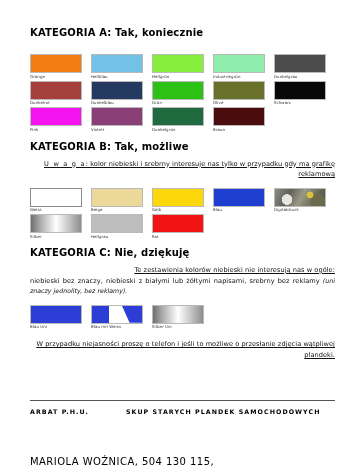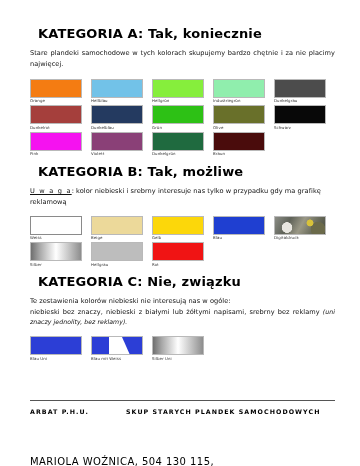--- a/index.html
+++ b/index.html
@@ -24,36 +24,36 @@
     padding: 0;
     box-sizing: border-box;
   }
   .content {
     position: absolute;
     left: 30px;
     top: 27px;
     width: 305px;
   }
   h2.cat-head {
-    font-size: 13px;
+    font-size: 10px;
     font-weight: bold;
     letter-spacing: 0.15px;
-    margin: 0 0 7px 8px;
+    margin: 0 0 7px 0;
     line-height: 1.1;
     color: #000;
   }
   p.body-text {
     font-size: 6.6px;
     line-height: 1.62;
     margin: 0;
     text-align: justify;
     color: #111;
     letter-spacing: 0.05px;
   }
-  p.body-text.nojust { text-align: left; }
+  p.body-text.nojust { text-align: right; text-decoration: underline; }
   .uwaga-line { margin-top: 0; }
   .uwaga {
     text-decoration: underline;
     letter-spacing: 1.2px;
   }
   .ital { font-style: italic; font-size: 6.2px; }
 
   
   .swatch-grid {
     display: block;
@@ -141,21 +141,20 @@
   .sp-6 { height: 6px; }
 </style>
 </head>
 <body>
 
 <div class="page">
 
   <div class="content">
 
     <h2 class="cat-head">KATEGORIA A: Tak, koniecznie</h2>
-    <p class="body-text">Stare plandeki samochodowe w tych kolorach skupujemy bardzo chętnie i za nie placimy najwięcej.</p>
 
     <div class="sp-9"></div>
 
     <div class="swatch-grid">
       <div class="swatch-row">
         <div class="swatch-cell">
           <div class="swatch" style="background:#f47c12"></div>
           <div class="swatch-label">Orange</div>
         </div>
         <div class="swatch-cell">
@@ -273,21 +272,21 @@
         </div>
         <div class="swatch-cell empty">
           <div class="swatch"></div>
           <div class="swatch-label">&nbsp;</div>
         </div>
       </div>
     </div>
 
     <div class="sp-6"></div>
 
-    <h2 class="cat-head">KATEGORIA C: Nie, związku</h2>
+    <h2 class="cat-head">KATEGORIA C: Nie, dziękuję</h2>
     <p class="body-text nojust">Te zestawienia kolorów niebieski nie interesują nas w ogóle:</p>
     <p class="body-text"><span>niebieski bez znaczy, niebieski z białymi lub żółtymi napisami, srebrny bez reklamy </span><span class="ital">(uni znaczy jednolity, bez reklamy).</span></p>
 
     <div class="sp-8"></div>
 
     <div class="swatch-grid">
       <div class="swatch-row">
         <div class="swatch-cell">
           <div class="swatch" style="background:#2c3ed6"></div>
           <div class="swatch-label">Blau Uni</div>
@@ -309,20 +308,21 @@
         </div>
         <div class="swatch-cell empty">
           <div class="swatch"></div>
           <div class="swatch-label">&nbsp;</div>
         </div>
       </div>
     </div>
 
     <div class="sp-8"></div>
 
+    <p class="body-text nojust">W przypadku niejasności proszę o telefon i jeśli to możliwe o przesłanie zdjęcia wątpliwej plandeki.</p>
 
   </div>
 
   <div class="footer">
     <hr class="footer-rule">
     <div class="footer-row1">
       <span class="footer-brand">ARBAT P.H.U.</span>
       <span>SKUP STARYCH PLANDEK SAMOCHODOWYCH</span>
     </div>
     <div class="footer-row2">MARIOLA WOŹNICA, 504 130 115, mariola_woznica@poczta.onet.pl</div>

